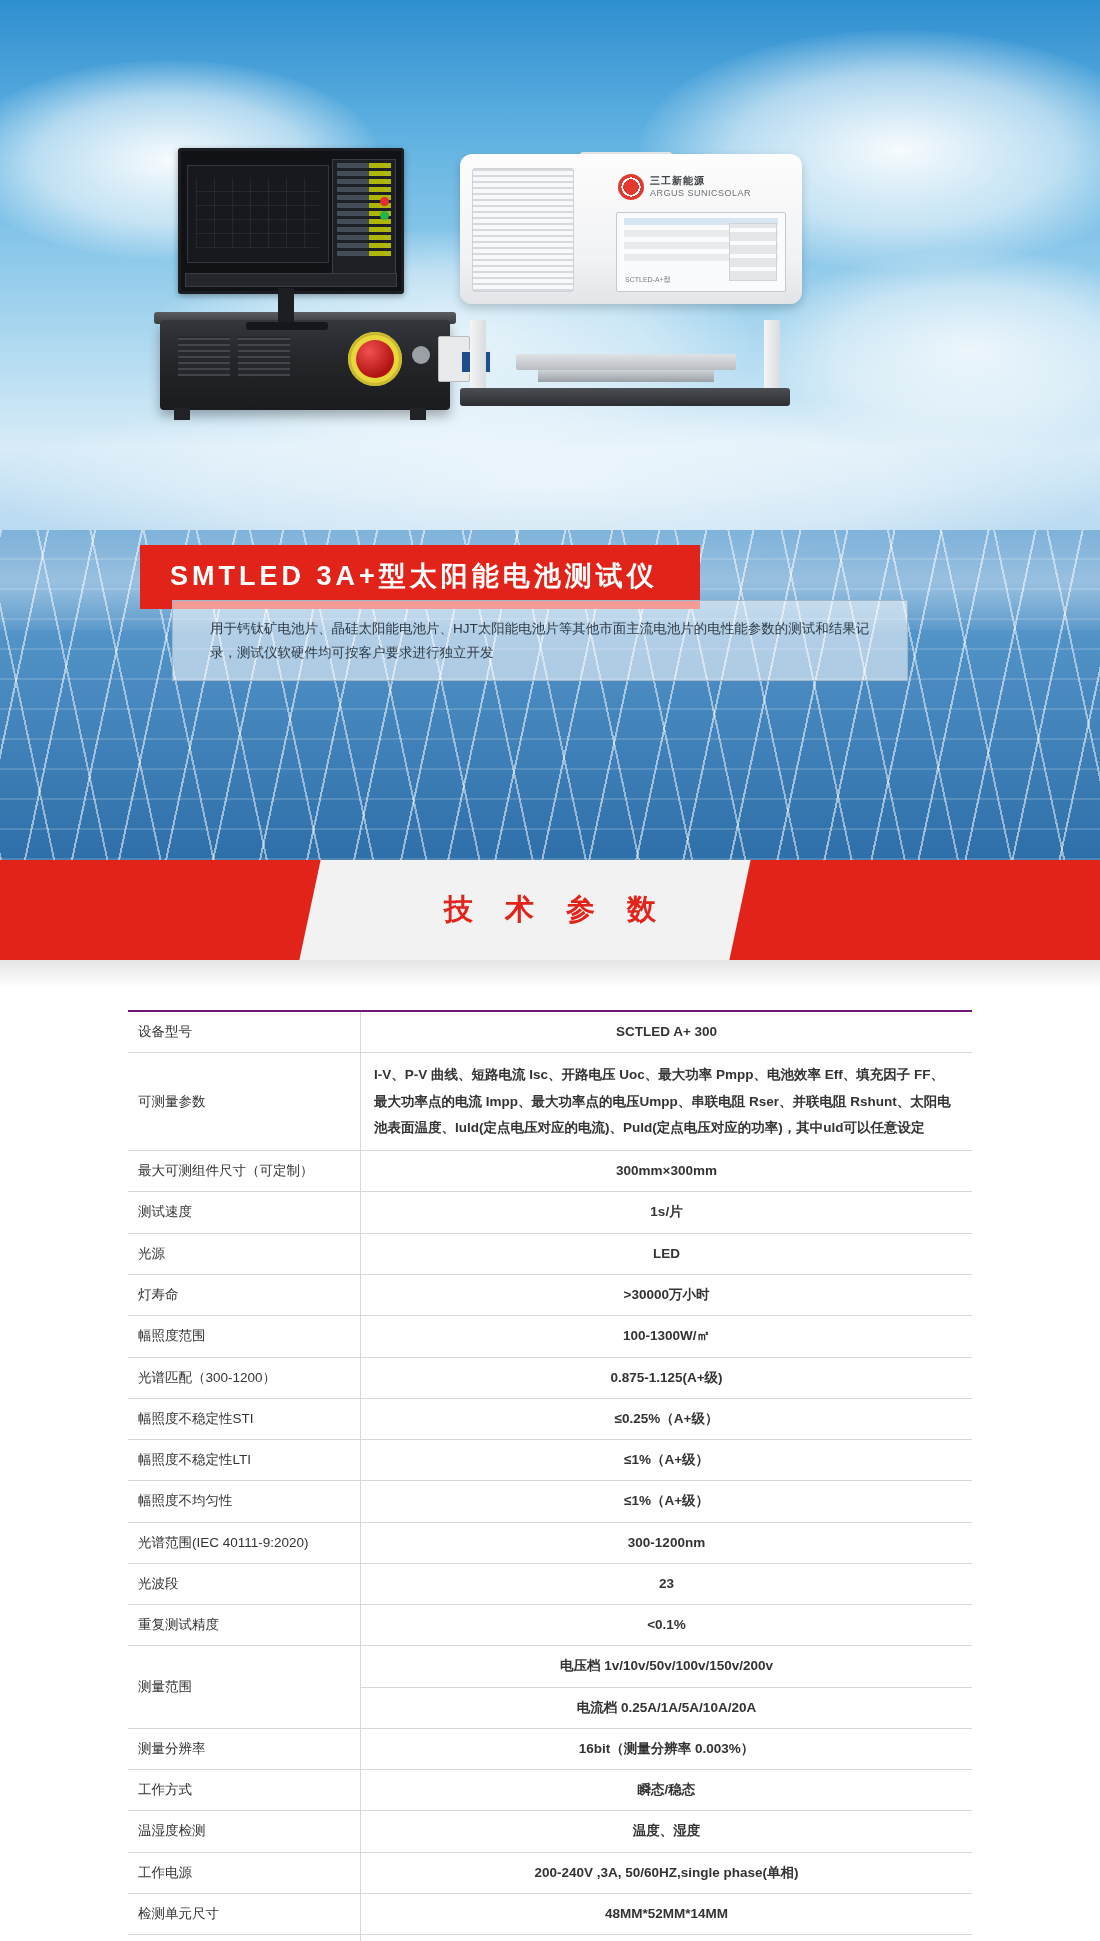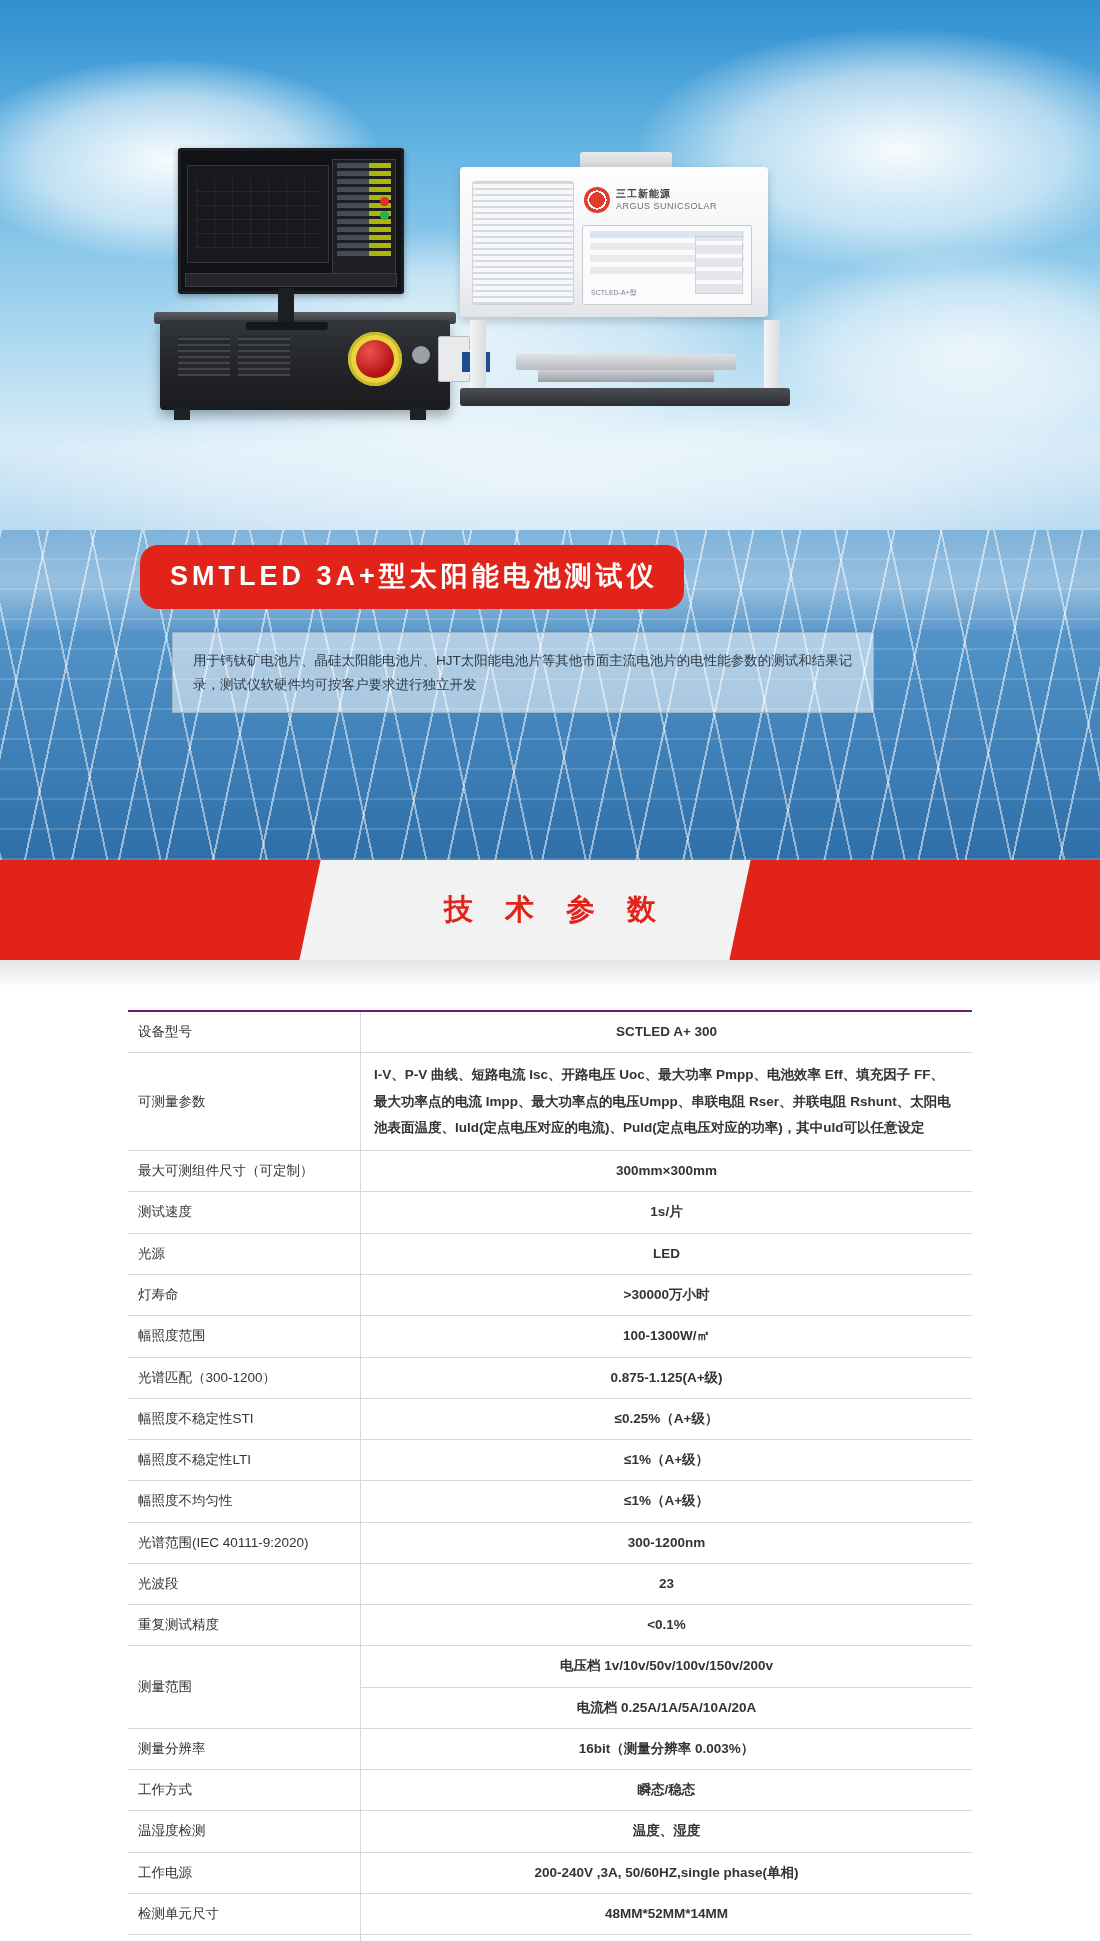--- a/index.html
+++ b/index.html
@@ -165,23 +165,23 @@
   }
   .foot { position:absolute; bottom:-10px; width: 16px; height: 12px; background:#202225; }
   .foot.f1{left:14px;} .foot.f2{left:250px;}
 
   
   .cab {
     position: absolute; left: 300px; top: 0px;
     width: 330px; height: 270px;
   }
   .cab-top {
-    position: absolute; left: 0; top: 27px; width: 308px; height: 150px;
+    position: absolute; left: 0; top: 14px; width: 342px; height: 150px;
     background: linear-gradient(180deg,#fdfdfd 0%, #f1f2f4 70%, #e2e4e7 100%);
-    border-radius: 4px;
+    border-radius: 12px;
     box-shadow: 0 4px 10px rgba(0,0,0,.18);
   }
   .cab-cap {
     position: absolute; left: 120px; top: 12px; width: 92px; height: 22px;
     background: linear-gradient(180deg,#e9eaec,#c9ccd0);
     border-radius: 3px;
   }
   .cab-grill {
     position: absolute; left: 12px; top: 14px; width: 100px; height: 122px;
     background:
@@ -233,36 +233,35 @@
     background: linear-gradient(180deg,#4b4e53,#2c2e32);
     border-radius: 3px;
   }
 
   
   .title-band {
     position: absolute;
     left: 140px;
     top: 545px;
     background: #e2231a;
-    padding: 13px 26px 15px 30px;
-    border-radius: 18px;
+    padding: 13px 42px 15px 30px;
   }
   .title-band .t {
     color: #ffffff;
     font-size: 27px;
     font-weight: bold;
     letter-spacing: 4px;
     white-space: nowrap;
   }
   .desc-box {
     position: absolute;
     left: 172px;
-    top: 632px;
+    top: 600px;
     width: 660px;
-    padding: 16px 20px;
+    padding: 16px 37px;
     border: 1px solid #9fb7cb;
     background: rgba(255,255,255,0.55);
   }
   .desc-box p {
     margin: 0;
     font-size: 13.5px;
     line-height: 1.75;
     color: #2c3a46;
   }
 

